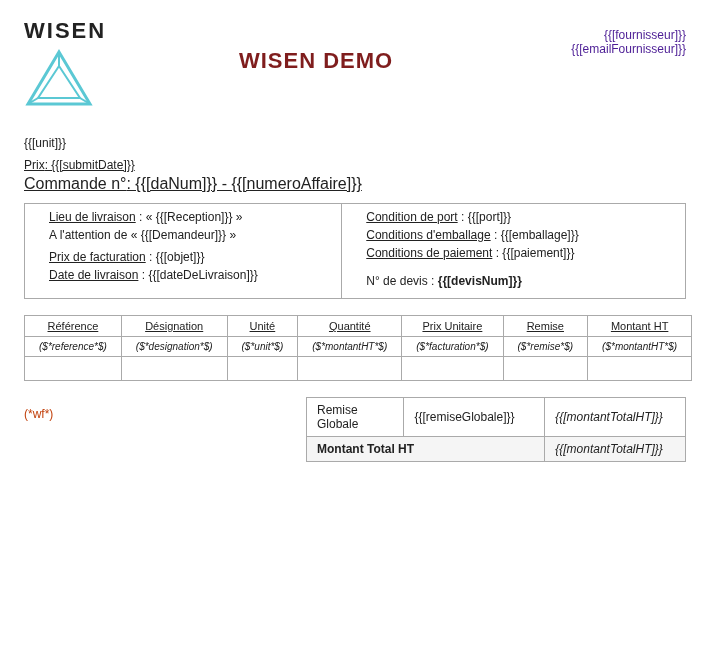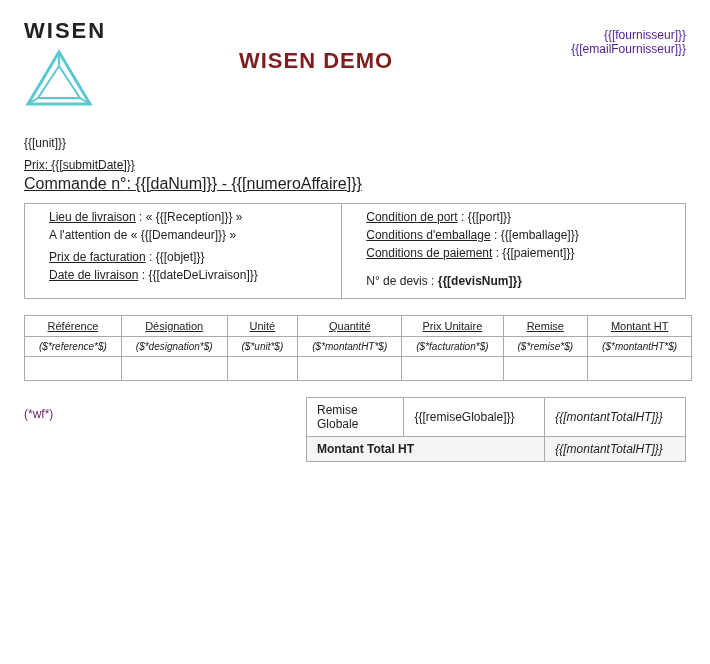--- a/index.html
+++ b/index.html
@@ -134,21 +134,21 @@
 
     
     .footer-area {
       display: flex;
       justify-content: space-between;
       align-items: flex-start;
       margin-top: 10px;
     }
     .footer-left {
       font-size: 12px;
-      color: #701a75;
+      color: #c2410c;
       padding-top: 10px;
     }
     .totals-table {
       width: 380px;
       border-collapse: collapse;
       font-size: 12px;
     }
     .totals-table td {
       border: 1px solid #aaa;
       padding: 5px 10px;

